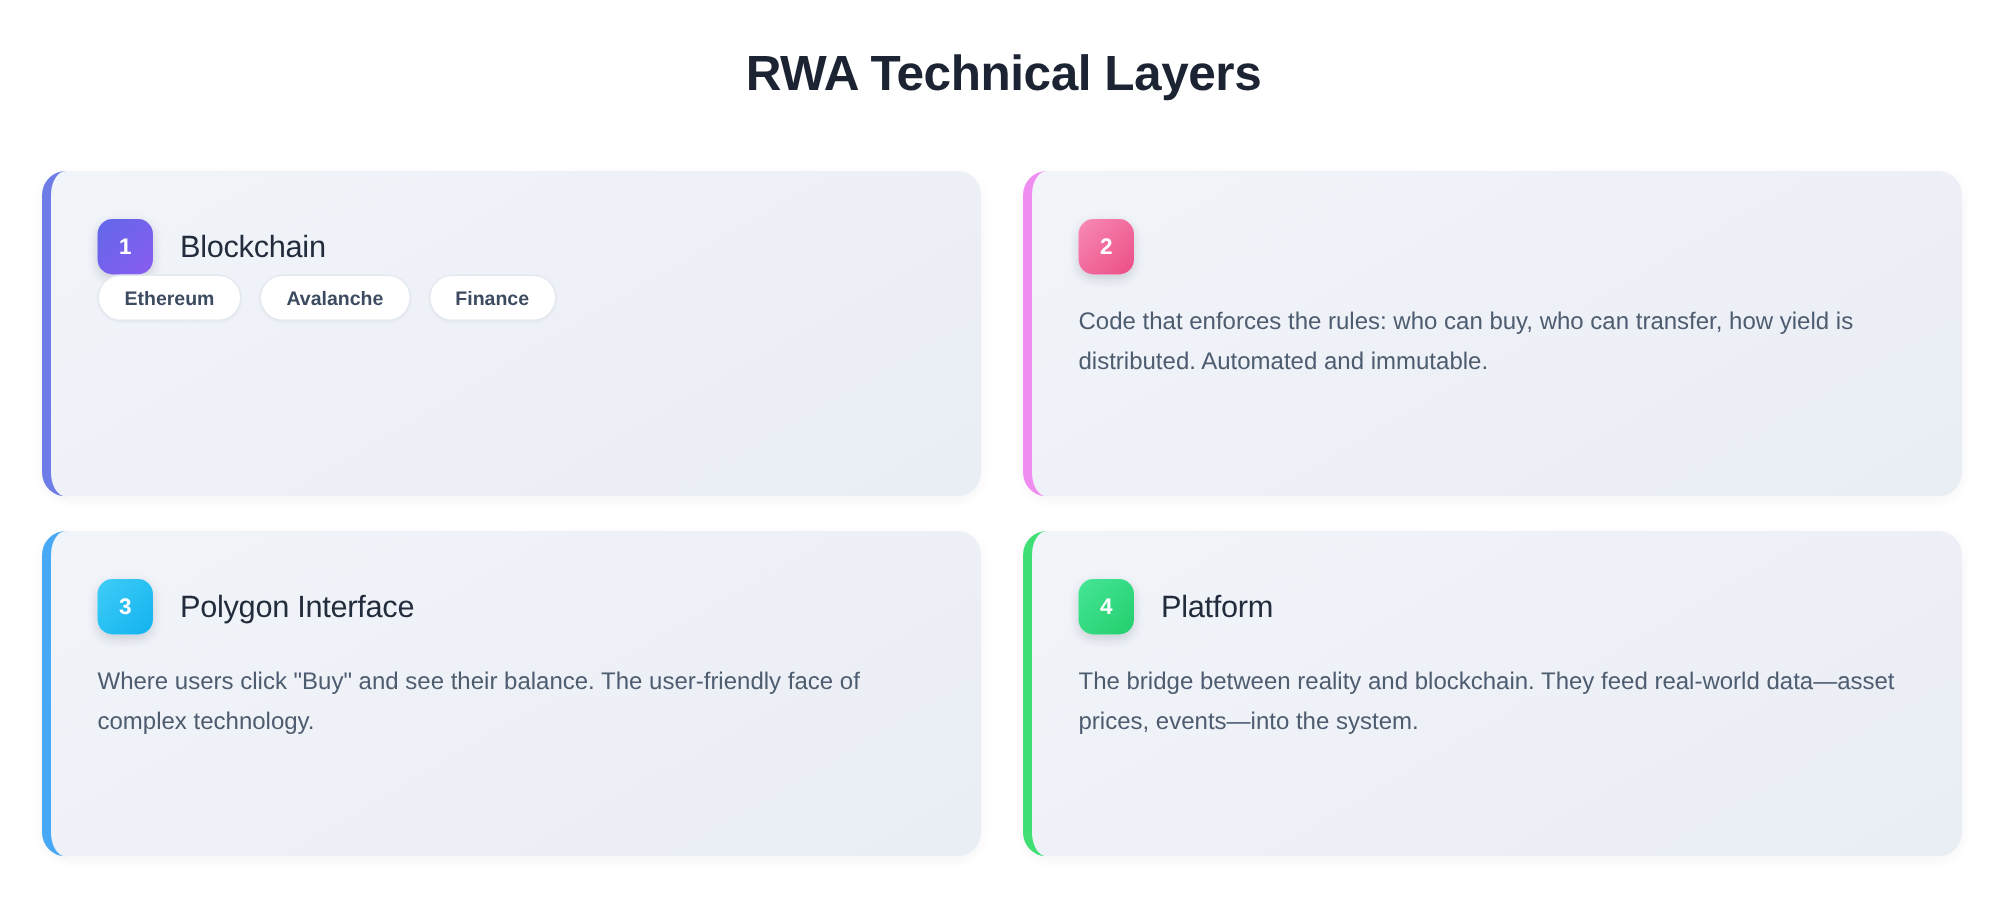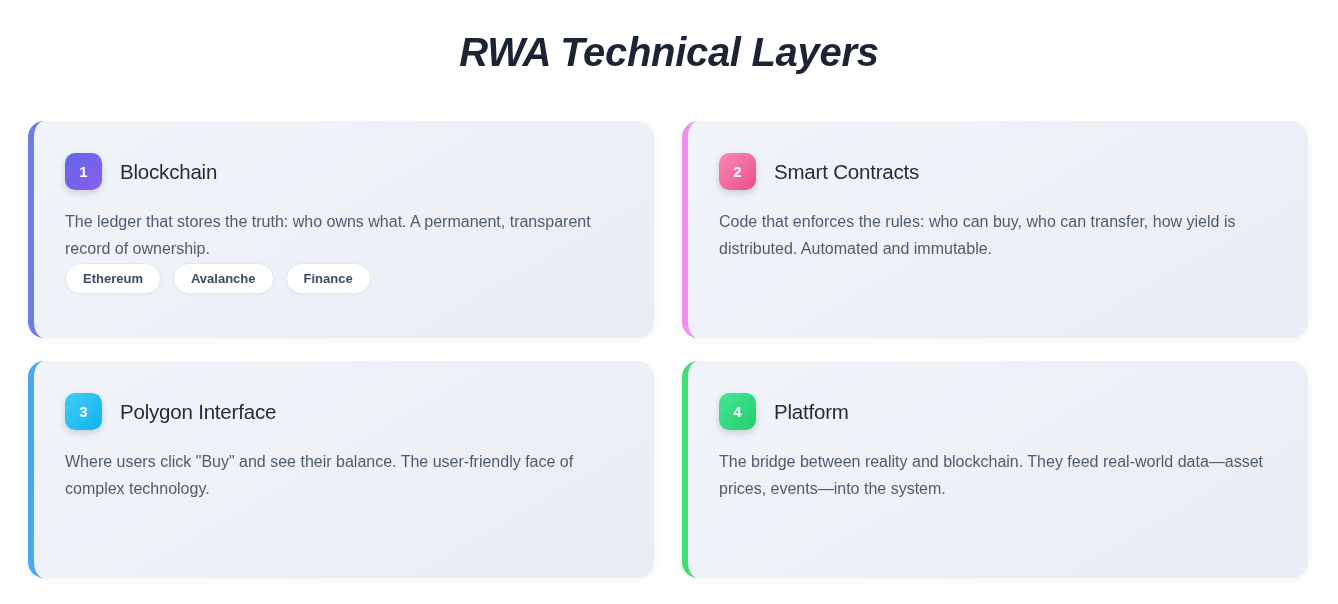--- a/index.html
+++ b/index.html
@@ -2,25 +2,24 @@
 <html><head>
 <meta charset="utf-8">
 <style>
   * { margin: 0; padding: 0; box-sizing: border-box; }
   html, body { width: 1338px; height: 604px; background: #ffffff; overflow: hidden; }
   body { font-family: "Liberation Sans", "DejaVu Sans", sans-serif; }
 
   .page-title {
     margin-top: 30px;
     text-align: center;
-    font-size: 40px;
+    font-size: 33px;
     font-weight: 700;
     letter-spacing: -0.3px;
     color: #1c2433;
-    font-style: italic;
   }
 
   .grid {
     margin: 46px 30px 0 28px;
     display: grid;
     grid-template-columns: 1fr 1fr;
     column-gap: 28px;
     row-gap: 23px;
   }
 
@@ -93,32 +92,30 @@
 
 <h1 class="page-title">RWA Technical Layers</h1>
 
 <div class="grid">
 
   <div class="card" style="--accent: #6d7ce6; --badge-start: #6168e9; --badge-end: #8a5cf0;">
     <div class="card-head">
       <div class="badge">1</div>
       <div class="card-title">Blockchain</div>
     </div>
-    <div class="card-desc">The ledger that stores the truth: who owns what. A permanent, transparent record of ownership.</div>
     <div class="tags">
       <span class="tag">Ethereum</span>
       <span class="tag">Avalanche</span>
       <span class="tag">Finance</span>
     </div>
   </div>
 
   <div class="card" style="--accent: #ef8df1; --badge-start: #f78bb6; --badge-end: #ec4d85;">
     <div class="card-head">
       <div class="badge">2</div>
-      <div class="card-title">Smart Contracts</div>
     </div>
     <div class="card-desc">Code that enforces the rules: who can buy, who can transfer, how yield is distributed. Automated and immutable.</div>
   </div>
 
   <div class="card" style="--accent: #47a9f6; --badge-start: #40cdf8; --badge-end: #12b2ee;">
     <div class="card-head">
       <div class="badge">3</div>
       <div class="card-title">Polygon Interface</div>
     </div>
     <div class="card-desc">Where users click "Buy" and see their balance. The user-friendly face of complex technology.</div>

